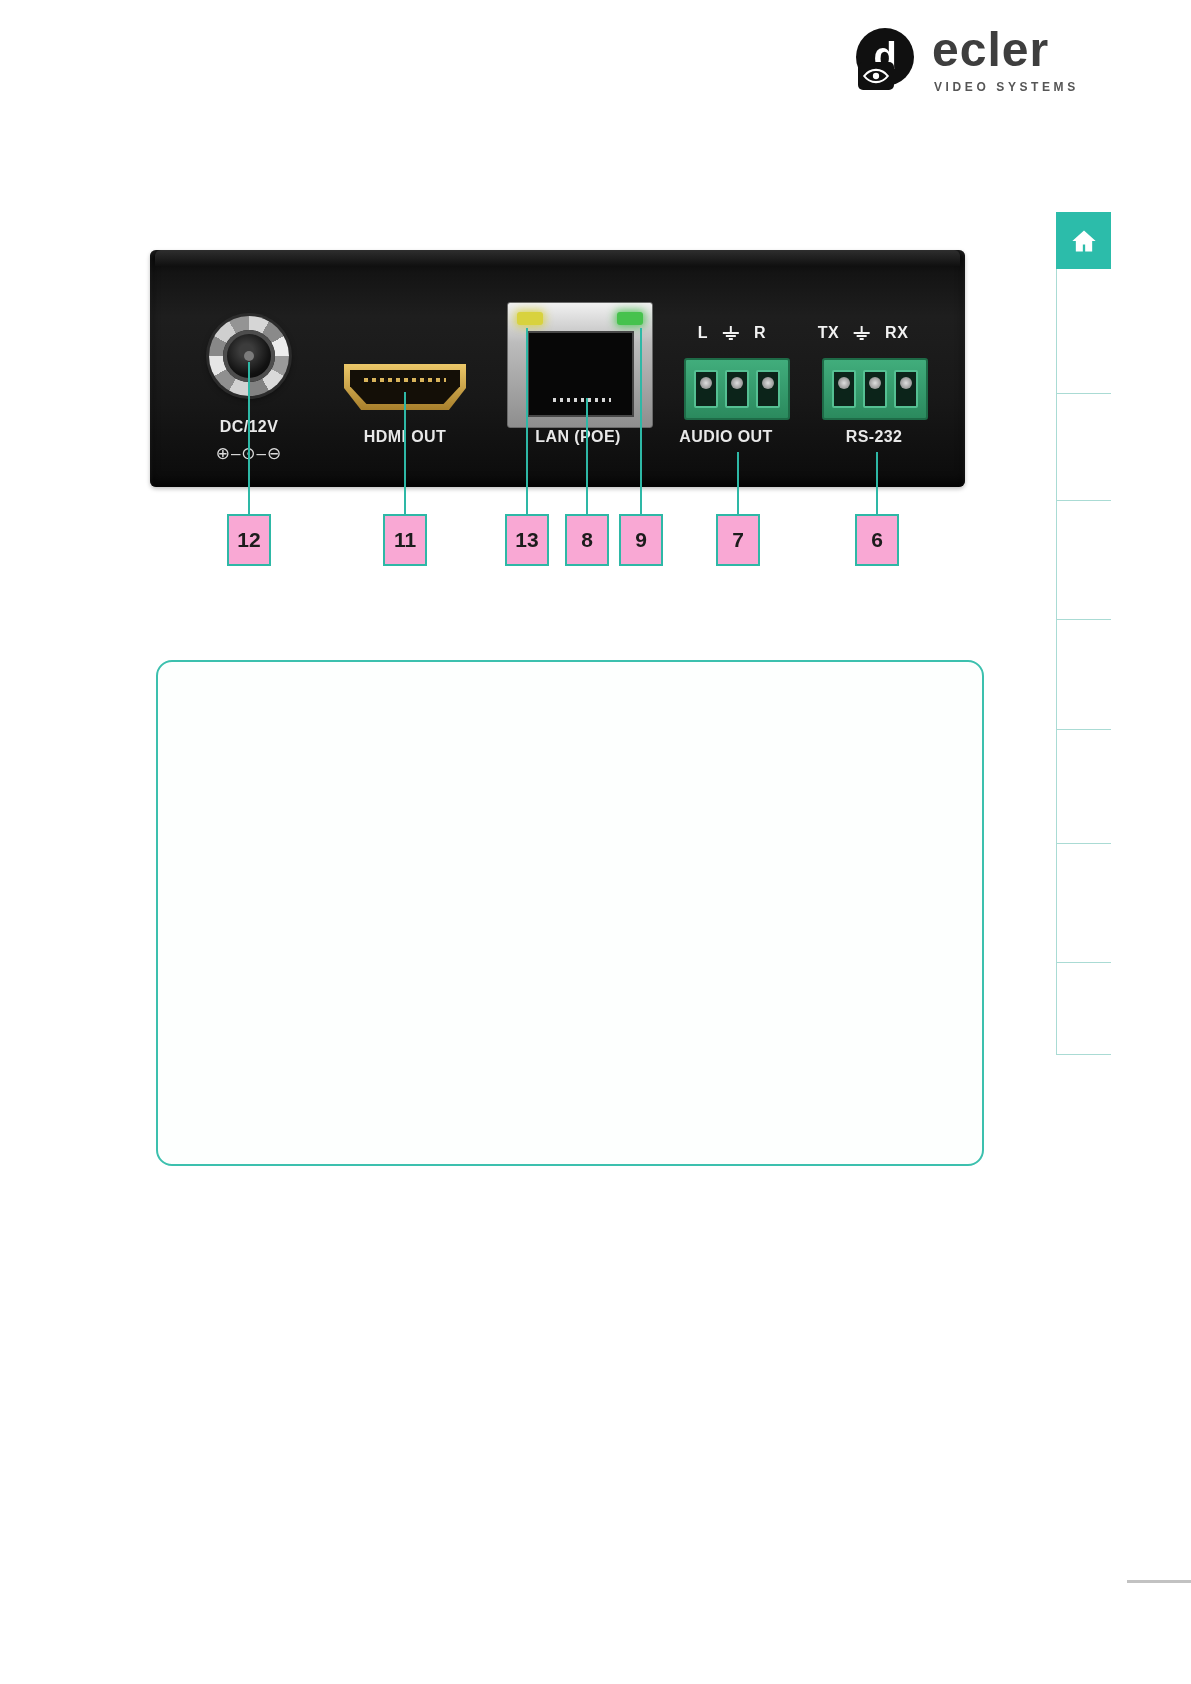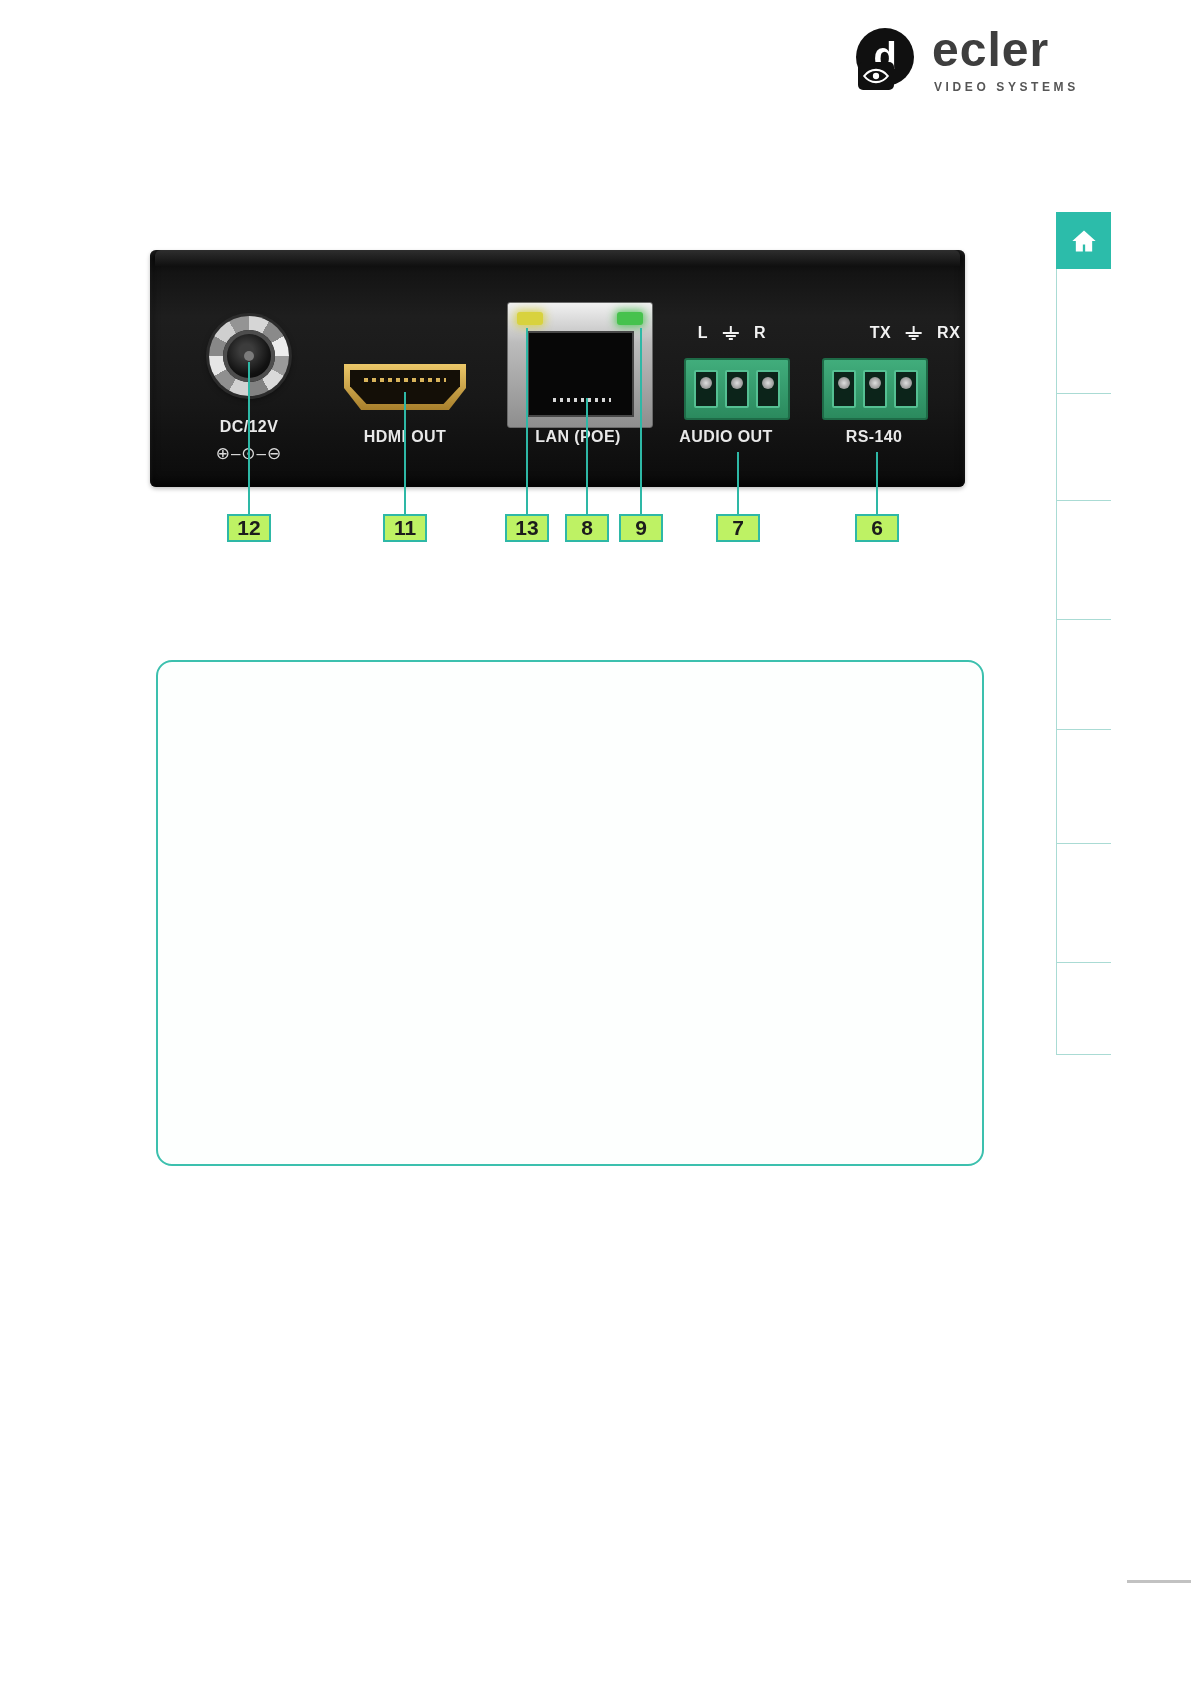--- a/index.html
+++ b/index.html
@@ -67,21 +67,21 @@
   .audio-block { left:534px; }
   .serial-block { left:672px; }
   .socket { width:24px; height:38px; background:#0c241a; border:2px solid #55c093; border-radius:2px; position:relative; }
   .socket::after { content:""; position:absolute; left:50%; top:5px; transform:translateX(-50%);
     width:12px; height:12px; border-radius:50%; background:radial-gradient(#dedede,#787878); }
 
   
   .pins-row { position:absolute; top:74px; transform:translateX(-50%); display:flex; align-items:center; gap:15px;
     color:#f2f2f2; font-weight:bold; font-size:16px; letter-spacing:0.5px; }
   .audio-pins { left:582px; }
-  .serial-pins { left:765px;justify-content:flex-end; }
+  .serial-pins { left:713px;justify-content:flex-end; }
   .gnd { display:inline-block; position:relative; width:16px; height:15px; }
   .gnd::before { content:""; position:absolute; left:7px; top:0; width:2px; height:6px; background:#f2f2f2; }
   .gnd::after { content:""; position:absolute; left:0; top:6px; width:16px; height:9px;
     background:linear-gradient(#f2f2f2,#f2f2f2) 0 0/16px 2px no-repeat,
                linear-gradient(#f2f2f2,#f2f2f2) 3px 3px/10px 2px no-repeat,
                linear-gradient(#f2f2f2,#f2f2f2) 6px 6px/4px 2px no-repeat; }
   .dlabel { position:absolute; transform:translateX(-50%); color:#e8e8e8; font-weight:bold; font-size:16px;
     letter-spacing:0.4px; white-space:nowrap; }
   .dc-label   { left:99px;  top:168px; }
   .hdmi-label { left:255px; top:178px; }
@@ -89,21 +89,21 @@
   .audio-label{ left:576px; top:178px; }
   .serial-label{ left:724px; top:178px; }
   .polarity { position:absolute; left:99px; top:193px; transform:translateX(-50%); color:#dcdcdc; font-size:17px; letter-spacing:1px; white-space:nowrap; }
 
   
   .cline { position:absolute; width:2px; background:#2eb8a6; z-index:5; }
   .cl-12{left:248px;top:362px;height:152px} .cl-11{left:404px;top:392px;height:122px}
   .cl-10{left:526px;top:328px;height:186px} .cl-8{left:586px;top:398px;height:116px}
   .cl-9{left:640px;top:328px;height:186px}  .cl-7{left:737px;top:452px;height:62px}
   .cl-6{left:876px;top:452px;height:62px}
-  .cbox { position:absolute; top:514px; width:44px; height:28px; background:#bef264; border:2px solid #2eb8a6;
+  .cbox { position:absolute; top:514px; width:44px; height:52px; background:#f9a8d4; border:2px solid #2eb8a6;
     display:flex; align-items:center; justify-content:center; font-weight:bold; font-size:21px; color:#1c1c1c; z-index:6; }
   .cb-12{left:227px} .cb-11{left:383px} .cb-10{left:505px} .cb-8{left:565px}
   .cb-9{left:619px}  .cb-7{left:716px}  .cb-6{left:855px}
 
   
   .note-box { position:absolute; left:156px; top:660px; width:828px; height:506px;
     border:2px solid #3cc0ae; border-radius:16px; background:#fdfffe; }
 
   
   .footer-rule { position:absolute; left:1127px; top:1580px; width:64px; height:3px; background:#c2c2c2; }
@@ -185,21 +185,21 @@
     <div class="pins-row serial-pins">
       <span>TX</span>
       <span class="gnd"></span>
       <span>RX</span>
     </div>
     <div class="euroblock serial-block">
       <div class="socket"></div>
       <div class="socket"></div>
       <div class="socket"></div>
     </div>
-    <div class="dlabel serial-label">RS-140</div>
+    <div class="dlabel serial-label">RS-232</div>
 
   </section>
 
   <div class="cline cl-12"></div>
   <div class="cline cl-11"></div>
   <div class="cline cl-10"></div>
   <div class="cline cl-8"></div>
   <div class="cline cl-9"></div>
   <div class="cline cl-7"></div>
   <div class="cline cl-6"></div>

